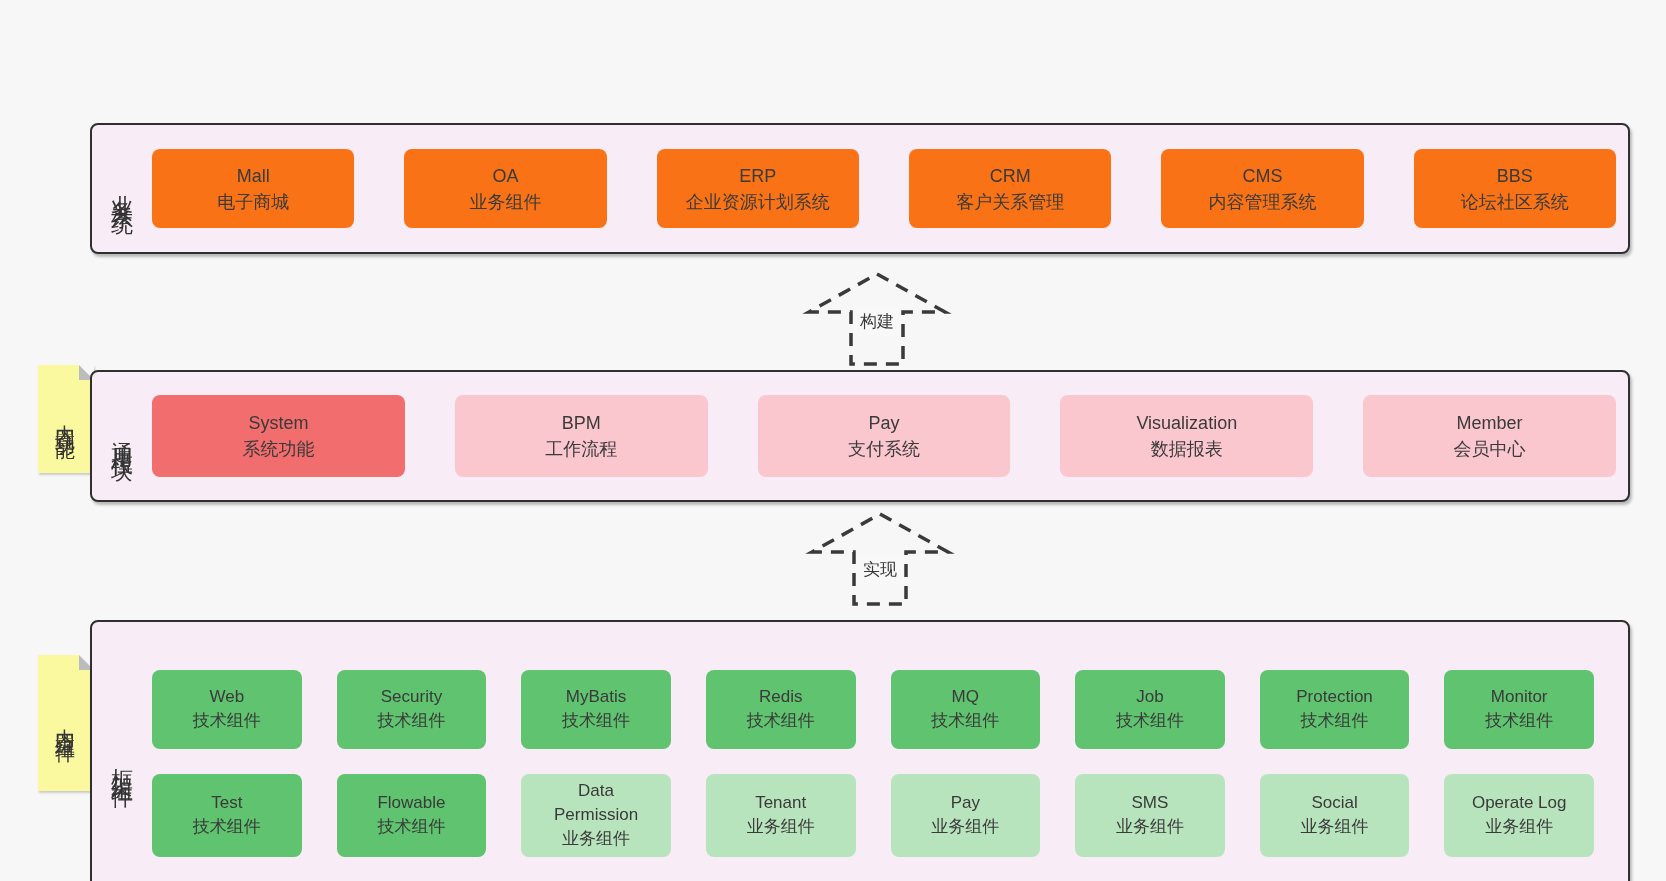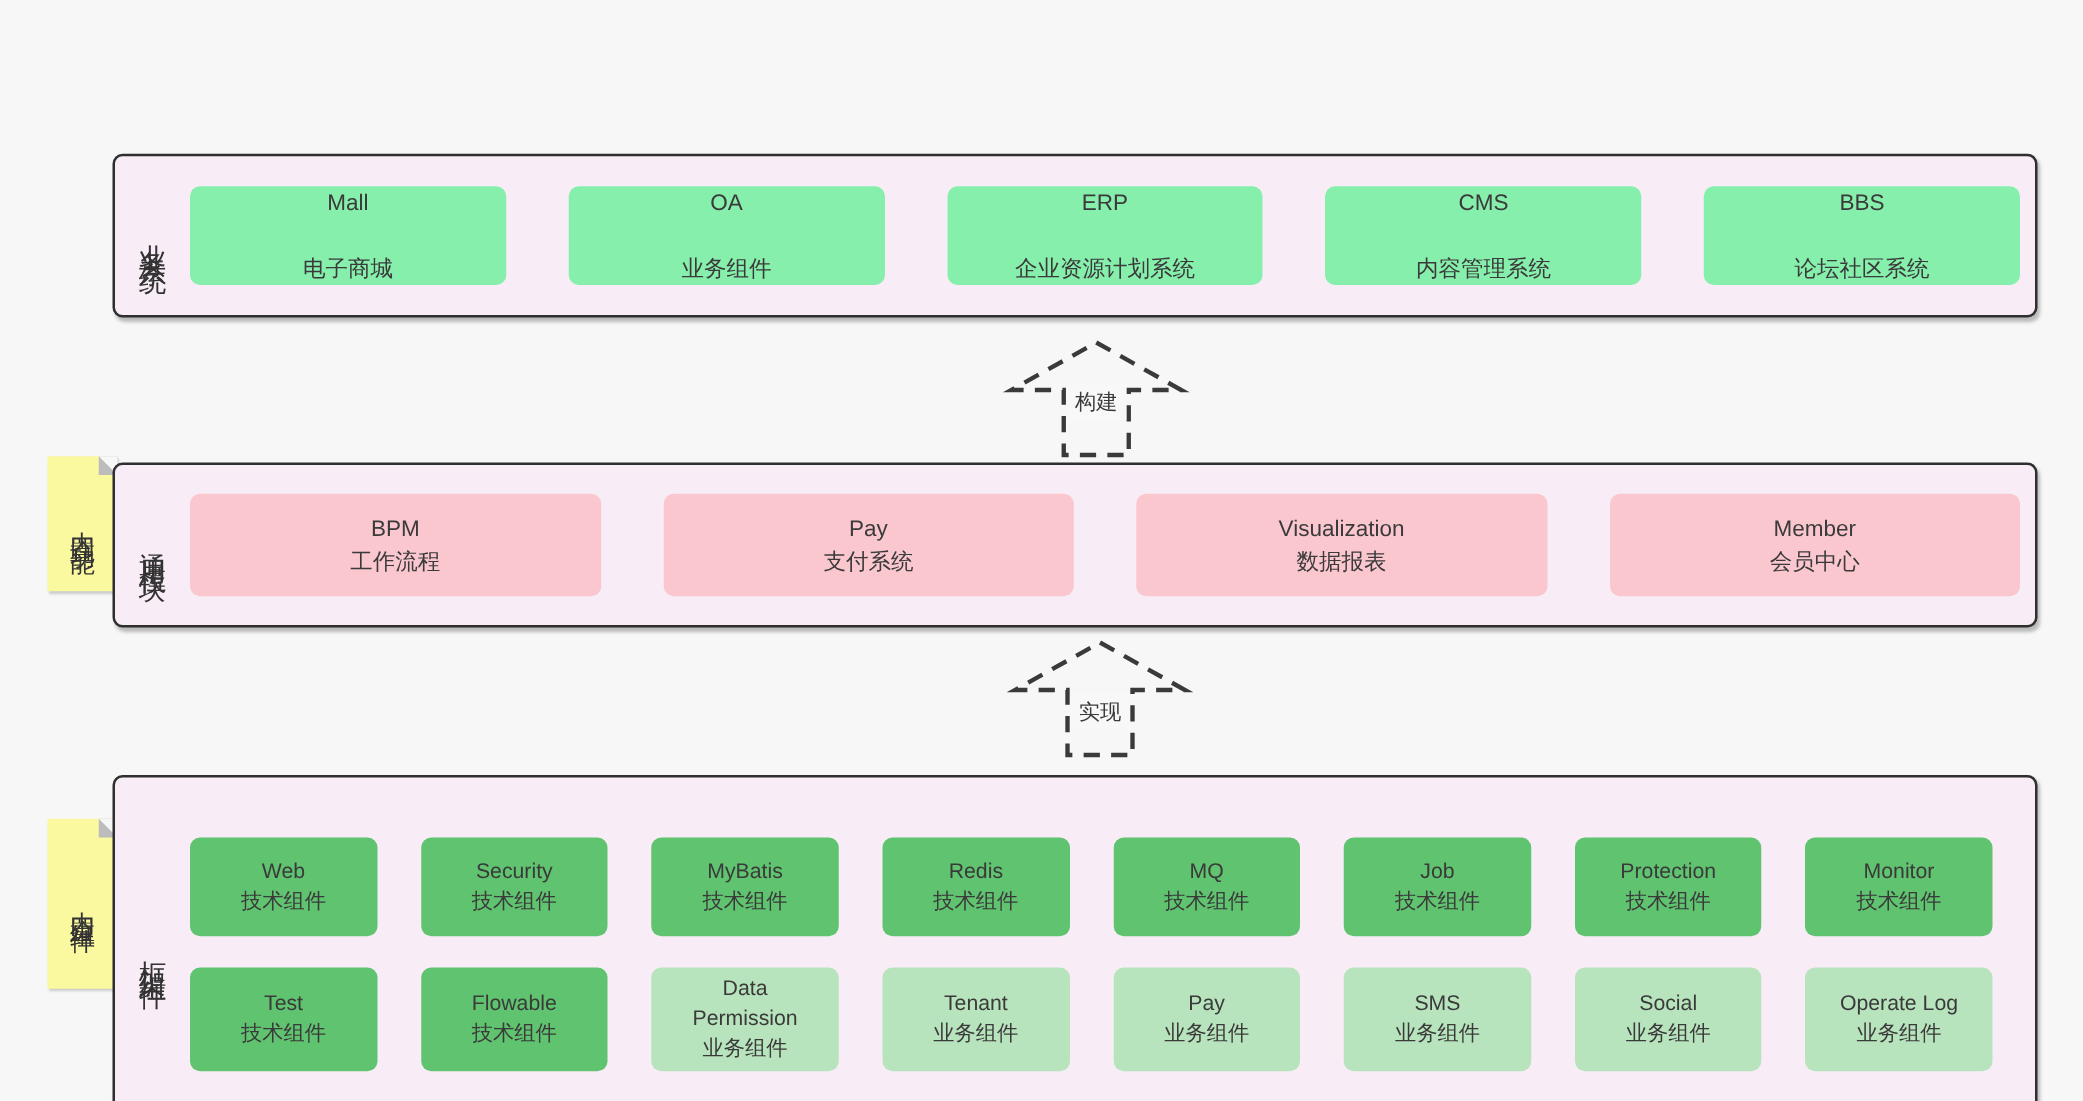--- a/index.html
+++ b/index.html
@@ -48,21 +48,21 @@
 
   .grid8 {
     flex:1; display:flex; flex-direction:column; justify-content:center;
     gap:25px; padding-right:34px;
   }
   .grid8 .grid-row { display:flex; gap:35px; }
   .grid8 .box { flex:1; font-size:17px; line-height:24px; }
   .grid-row.r1 .box { height:79px; }
   .grid-row.r2 .box { height:83px; }
 
-  .blue  { background:#86efac;justify-content:space-between; }
+  .blue  { background:#f97316; }
   .red   { background:#f26d6d; }
   .pink  { background:#fbc7ce;text-align:right; }
   .green { background:#5fc36f; }
   .green-light { background:#b8e4bd; }
 
   .wrap-name { max-width:104px; white-space:normal; }
 
   
   .note {
     position:absolute; left:38px; width:56px;
@@ -108,40 +108,48 @@
     </div>
     <div class="box blue">
       <span>OA</span>
       <span>业务组件</span>
     </div>
     <div class="box blue">
       <span>ERP</span>
       <span>企业资源计划系统</span>
     </div>
     <div class="box blue">
+      <span>CRM</span>
+      <span>客户关系管理</span>
+    </div>
+    <div class="box blue">
       <span>CMS</span>
       <span>内容管理系统</span>
     </div>
     <div class="box blue">
       <span>BBS</span>
       <span>论坛社区系统</span>
     </div>
   </div>
 </div>
 
 <svg id="arrow-build" class="arrow-svg" width="160" height="96" viewBox="0 0 160 96">
   <path class="arrow-path" d="M80,2 L148,40 L106,40 L106,92 L54,92 L54,40 L12,40 Z"></path>
   <rect class="arrow-label-bg" x="56" y="34" width="48" height="30"></rect>
   <text class="arrow-label" x="80" y="55">构建</text>
 </svg>
 
 <div class="note" id="note-modules">内置功能</div>
 <div class="layer" id="layer-modules">
   <div class="v-label">通用模块</div>
   <div class="row6">
+    <div class="box red">
+      <span>System</span>
+      <span>系统功能</span>
+    </div>
     <div class="box pink">
       <span>BPM</span>
       <span>工作流程</span>
     </div>
     <div class="box pink">
       <span>Pay</span>
       <span>支付系统</span>
     </div>
     <div class="box pink">
       <span>Visualization</span>

